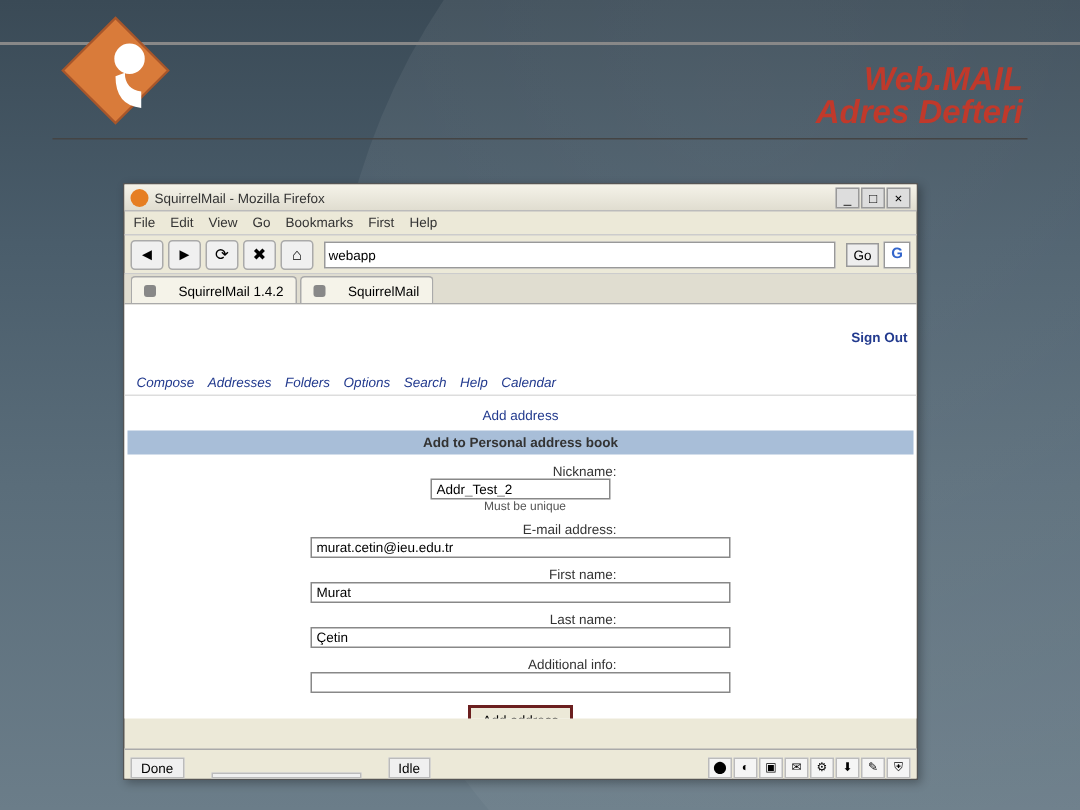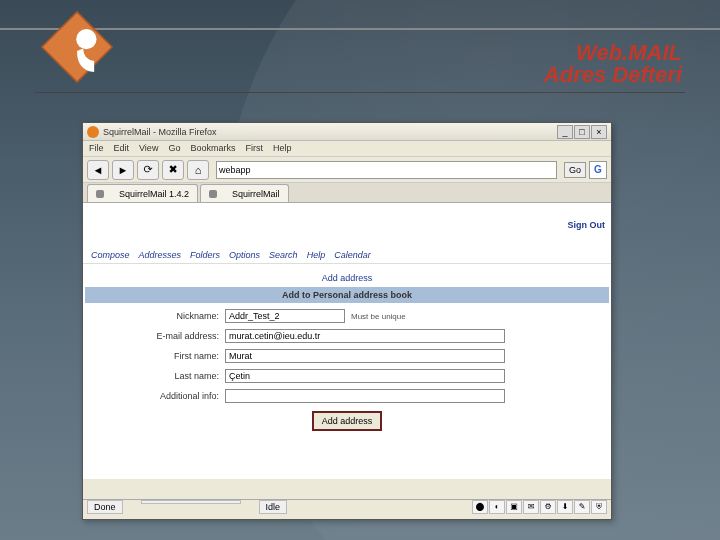--- a/index.html
+++ b/index.html
@@ -206,20 +206,21 @@
     color: #333;
     margin: 0 2px;
   }
   .form-area {
     padding: 6px 2px;
   }
   .form-row {
     display: flex;
     align-items: center;
     margin-bottom: 6px;
+    flex-direction: column;
   }
   .form-label {
     width: 140px;
     text-align: right;
     padding-right: 6px;
     font-size: 9px;
     color: #333;
   }
   .form-input {
     height: 14px;
@@ -248,21 +249,21 @@
   }
   .statusbar {
     position: absolute;
     bottom: 0;
     left: 0;
     right: 0;
     height: 20px;
     background: #ece9d8;
     border-top: 1px solid #aaa;
     display: flex;
-    align-items: flex-start;
+    align-items: flex-end;
     font-size: 9px;
     padding: 0 4px;
     gap: 18px;
   }
   .status-section {
     border: 1px solid #bbb;
     padding: 1px 6px;
     background: #f0f0f0;
   }
   .status-icons {

